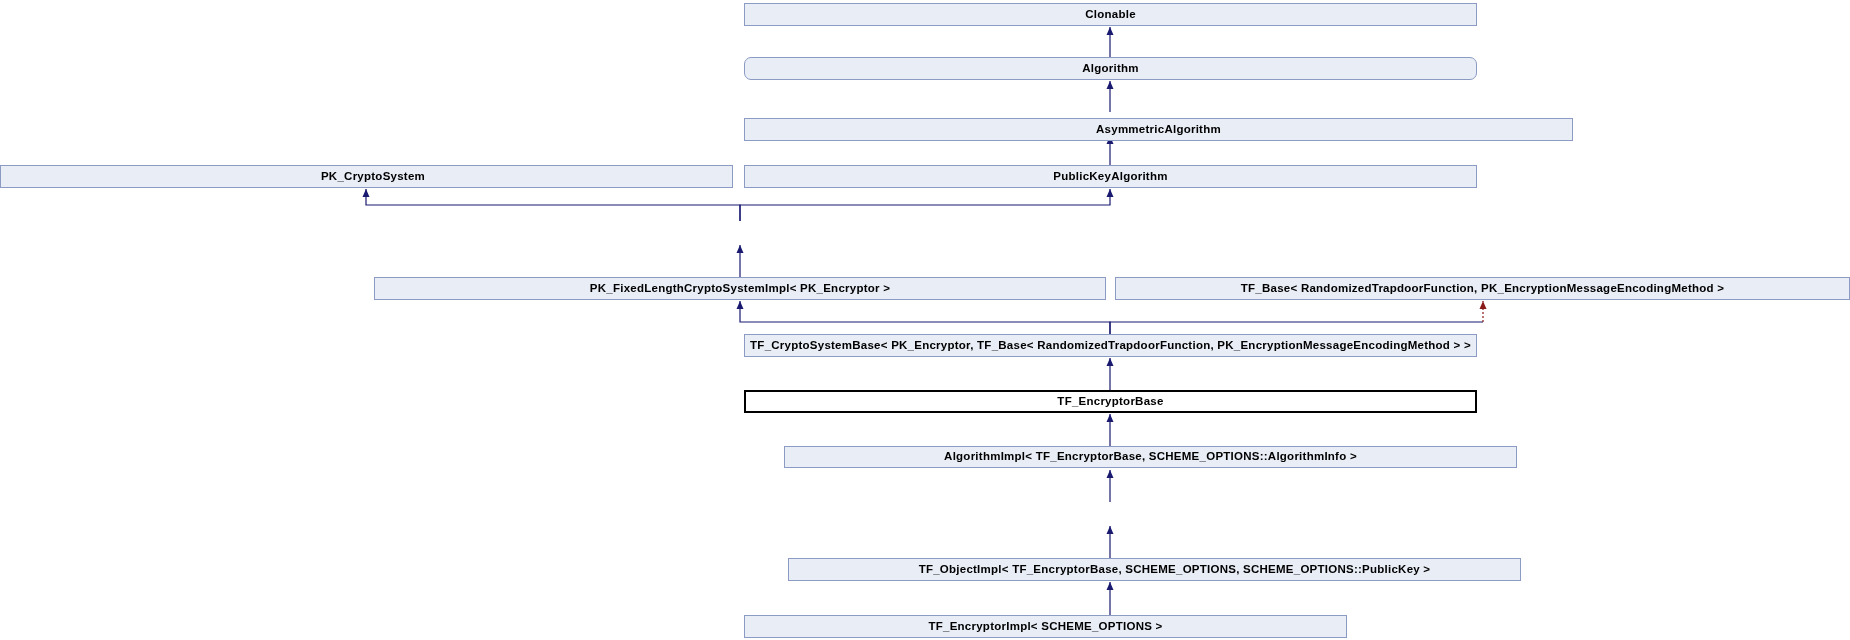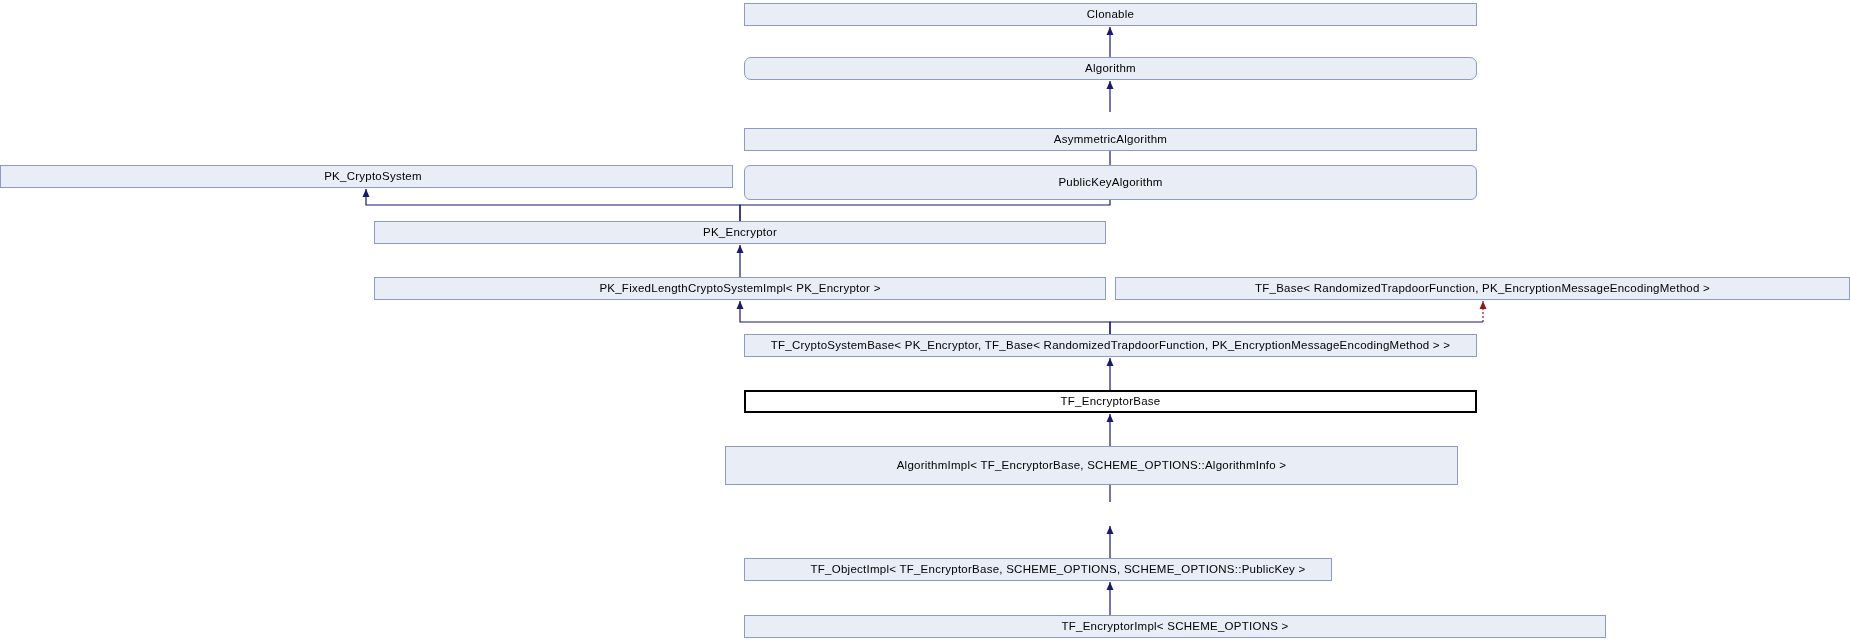--- a/index.html
+++ b/index.html
@@ -2,20 +2,21 @@
 <html style="--node-fill: #E8EDF6; --node-border: #8C9BC3; --current-fill: #FFFFFF; --current-border: #000000; --text: #000000;"><head>
 <meta charset="utf-8">
 <style>
   html,body{margin:0;padding:0;background:#ffffff;}
   #diagram{
     position:relative;
     width:1850px;height:640px;
     background:#ffffff;
     overflow:hidden;
     font-family:"Liberation Sans", sans-serif;
+    font-weight:bold;
   }
   #diagram svg{position:absolute;left:0;top:0;}
   .node{
     position:absolute;
     box-sizing:border-box;
     background:var(--node-fill,#E8EDF6);
     border:1px solid var(--node-border,#8C9BC3);
     display:flex;align-items:center;justify-content:center;
     font-size:11.5px;line-height:1;color:var(--text,#000);
     white-space:nowrap;letter-spacing:0.25px;
@@ -60,46 +61,43 @@
       <polygon points="1110,526 1106.5,534 1113.5,534" fill="#191970"></polygon>
       <polyline points="1110,615 1110,582" fill="none" stroke="#191970" stroke-width="1.2"></polyline>
       <polygon points="1110,582 1106.5,590 1113.5,590" fill="#191970"></polygon>
     </svg>
     <div class="node" style="left: 744px; top: 3px; width: 733px; height: 23px;">
       <span class="node-label">Clonable</span>
     </div>
     <div class="node" style="left: 744px; top: 57px; width: 733px; height: 23px; border-radius: 7px;">
       <span class="node-label">Algorithm</span>
     </div>
-    <div class="node" style="left: 744px; top: 128px; width: 733px; height: 23px;">
+    <div class="node" style="left: 744px; top: 118px; width: 829px; height: 23px;">
       <span class="node-label">AsymmetricAlgorithm</span>
     </div>
     <div class="node" style="left: 0px; top: 165px; width: 733px; height: 23px; padding-left: 13px;">
       <span class="node-label">PK_CryptoSystem</span>
     </div>
-    <div class="node" style="left: 744px; top: 165px; width: 733px; height: 35px; border-radius: 6px;">
+    <div class="node" style="left: 744px; top: 165px; width: 733px; height: 23px;">
       <span class="node-label">PublicKeyAlgorithm</span>
-    </div>
-    <div class="node" style="left: 374px; top: 221px; width: 732px; height: 23px;">
-      <span class="node-label">PK_Encryptor</span>
     </div>
     <div class="node" style="left: 374px; top: 277px; width: 732px; height: 23px;">
       <span class="node-label">PK_FixedLengthCryptoSystemImpl&lt; PK_Encryptor &gt;</span>
     </div>
     <div class="node" style="left: 1115px; top: 277px; width: 735px; height: 23px;">
       <span class="node-label">TF_Base&lt; RandomizedTrapdoorFunction, PK_EncryptionMessageEncodingMethod &gt;</span>
     </div>
     <div class="node current" style="left: 744px; top: 390px; width: 733px; height: 23px;">
       <span class="node-label">TF_EncryptorBase</span>
     </div>
     <div class="node" style="left: 744px; top: 334px; width: 733px; height: 23px;">
       <span class="node-label">TF_CryptoSystemBase&lt; PK_Encryptor, TF_Base&lt; RandomizedTrapdoorFunction, PK_EncryptionMessageEncodingMethod &gt; &gt;</span>
     </div>
-    <div class="node" style="left: 725px; top: 446px; width: 733px; height: 39px;">
+    <div class="node" style="left: 784px; top: 446px; width: 733px; height: 22px;">
       <span class="node-label">AlgorithmImpl&lt; TF_EncryptorBase, SCHEME_OPTIONS::AlgorithmInfo &gt;</span>
     </div>
-    <div class="node" style="left: 744px; top: 558px; width: 588px; height: 23px; padding-left: 40px;">
+    <div class="node" style="left: 788px; top: 558px; width: 733px; height: 23px; padding-left: 40px;">
       <span class="node-label">TF_ObjectImpl&lt; TF_EncryptorBase, SCHEME_OPTIONS, SCHEME_OPTIONS::PublicKey &gt;</span>
     </div>
-    <div class="node" style="left: 744px; top: 615px; width: 862px; height: 23px; text-align: right;">
+    <div class="node" style="left: 744px; top: 615px; width: 603px; height: 23px; text-align: right;">
       <span class="node-label">TF_EncryptorImpl&lt; SCHEME_OPTIONS &gt;</span>
     </div>
   </div>
 
 </body></html>

